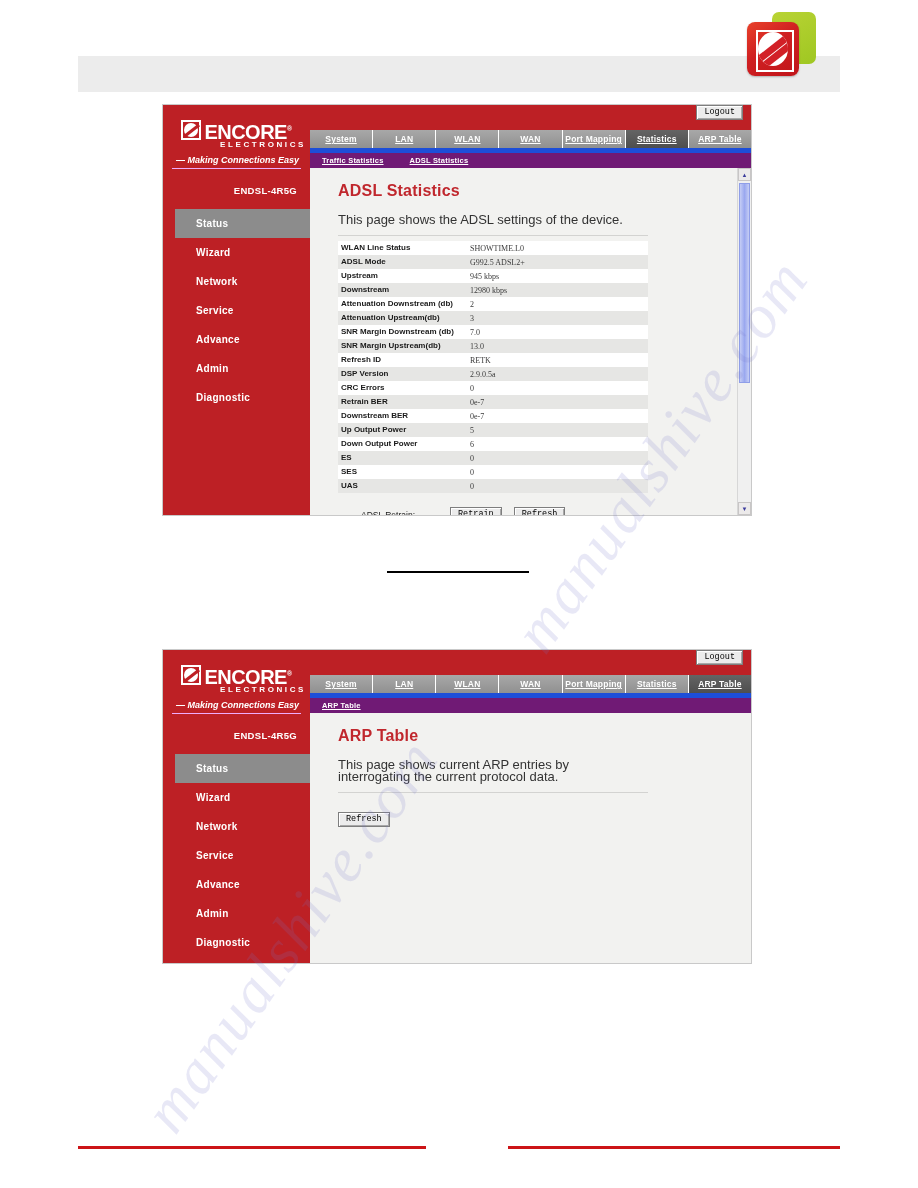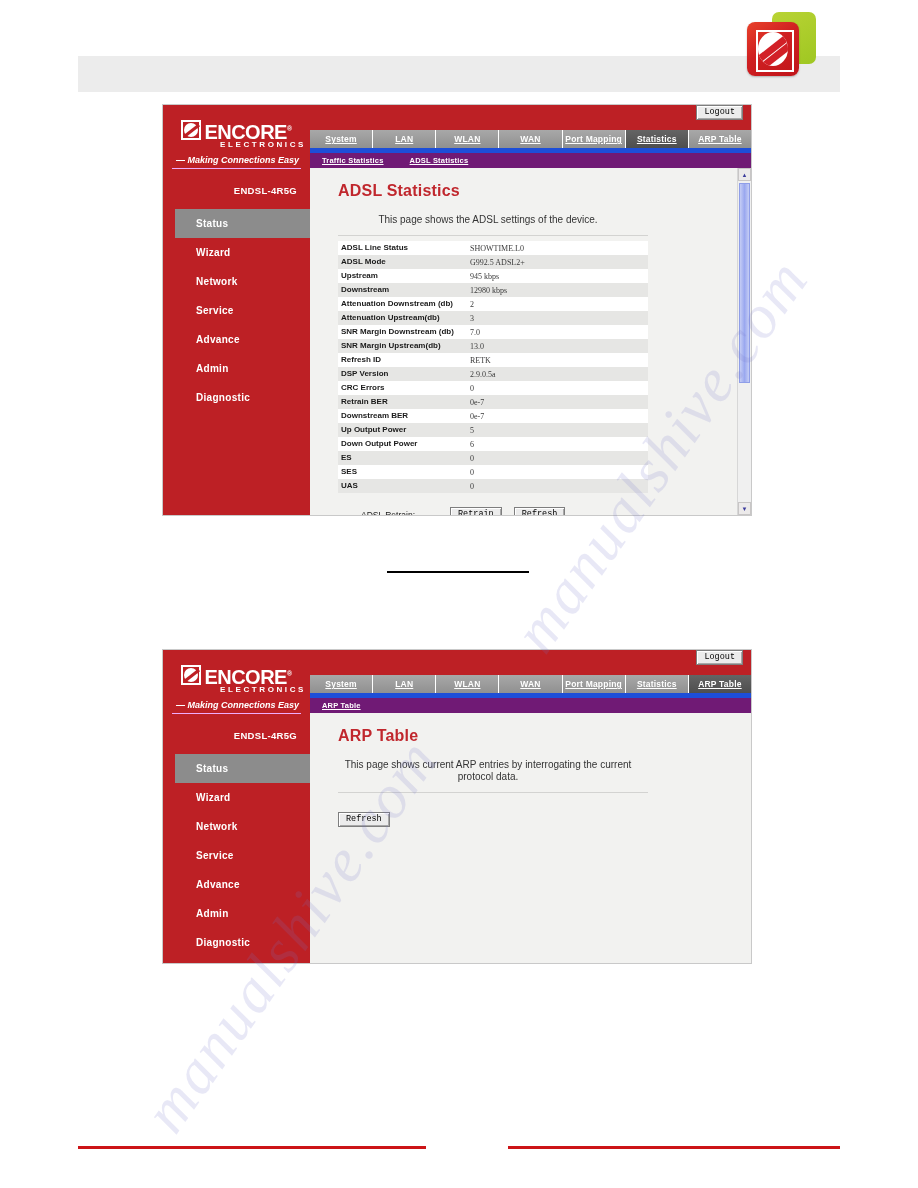--- a/index.html
+++ b/index.html
@@ -284,25 +284,24 @@
   }
   .panel-title {
     color: #c0272d;
     font-size: 16px;
     font-weight: bold;
     margin: 0 0 14px 0;
     letter-spacing: .2px;
   }
   .panel-desc {
     color: #333333;
-    font-size: 10px;
+    font-size: 13px;
     line-height: 12px;
     margin-bottom: 9px;
     max-width: 300px;
-    text-align: center;
   }
   .hr-light {
     border-top: 1px solid #d3d3d1;
     margin-bottom: 5px;
     width: 310px;
   }
 
   
   .stats {
     border-collapse: collapse;
@@ -483,21 +482,21 @@
     </div>
 
     <div class="panel">
       <div class="panel-title">ADSL Statistics</div>
       <div class="panel-desc">This page shows the ADSL settings of the device.</div>
       <div class="hr-light"></div>
 
       <table class="stats">
         <tbody id="adsl-rows">
             <tr class="odd">
-              <td class="k">ADSL Line Status</td>
+              <td class="k">WLAN Line Status</td>
               <td class="v">SHOWTIME.L0</td>
             </tr>
             <tr class="even">
               <td class="k">ADSL Mode</td>
               <td class="v">G992.5 ADSL2+</td>
             </tr>
             <tr class="odd">
               <td class="k">Upstream</td>
               <td class="v">945 kbps</td>
             </tr>

